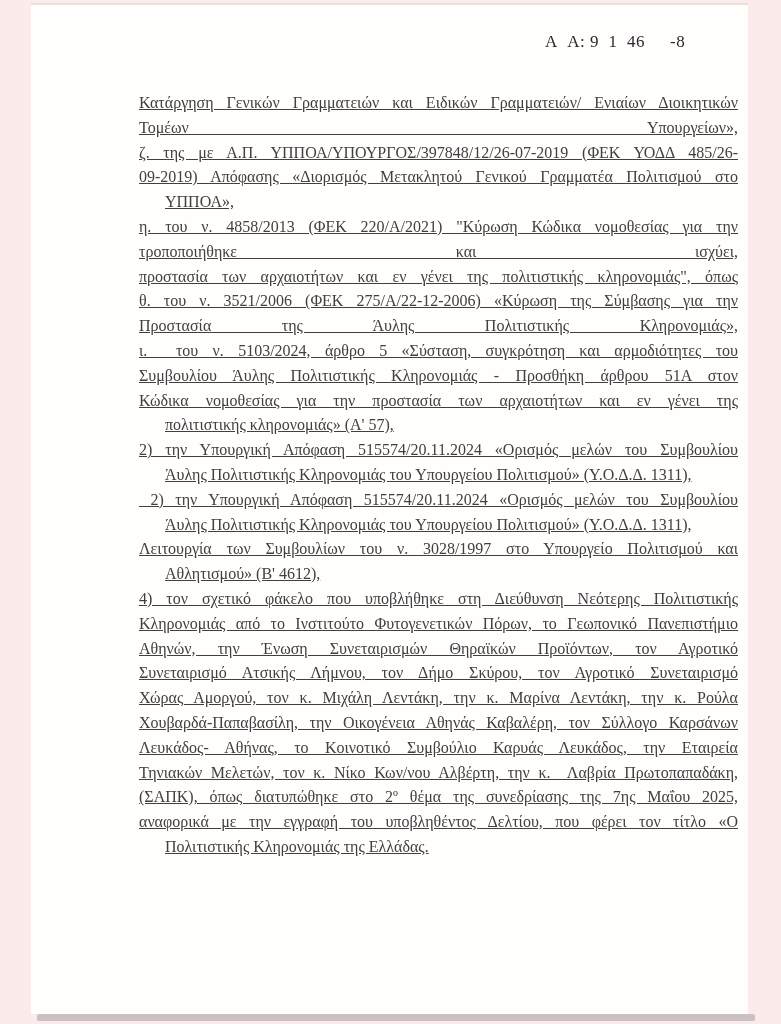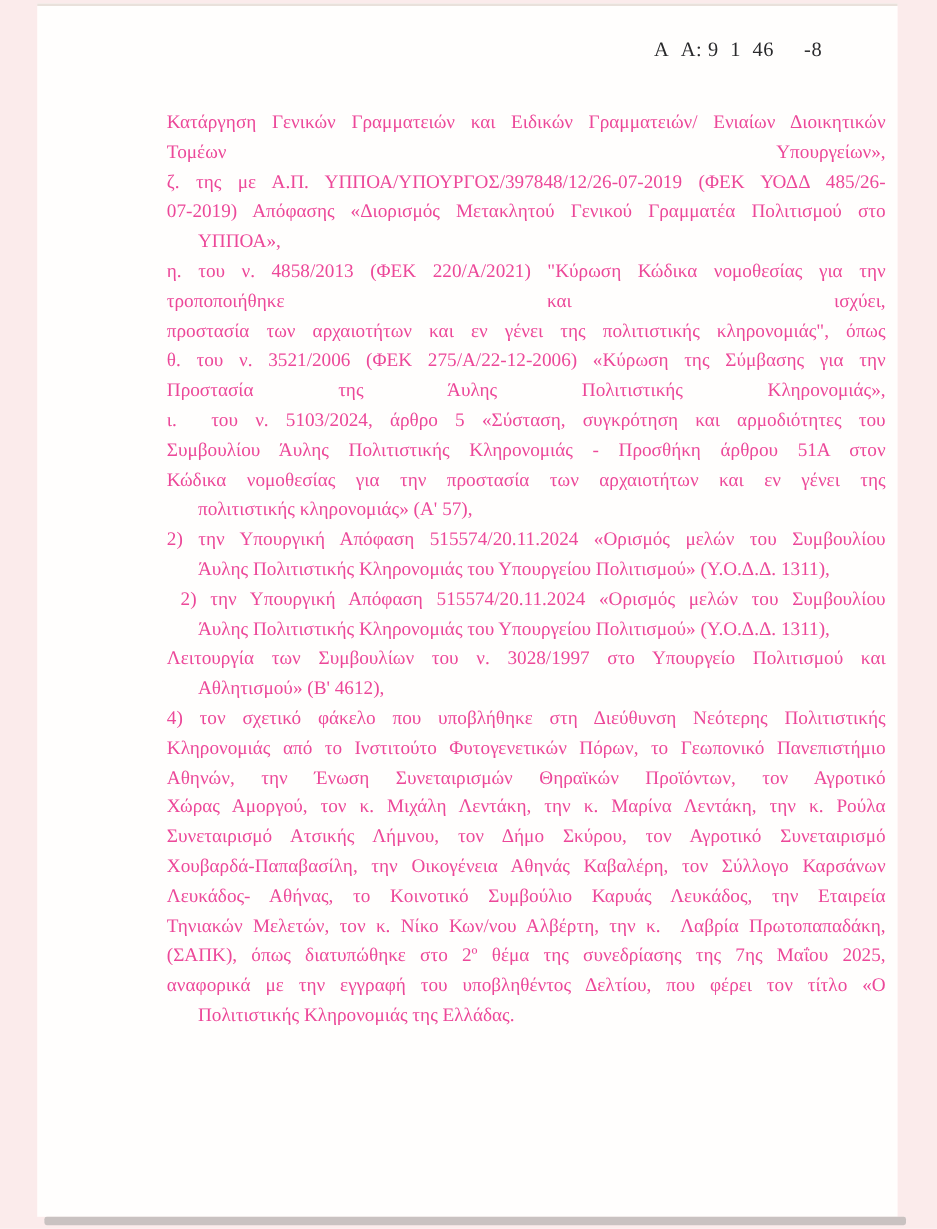--- a/index.html
+++ b/index.html
@@ -54,21 +54,22 @@
     left: 639px;
     top: 0;
   }
   .doc-body {
     position: absolute;
     left: 108px;
     top: 86px;
     width: 599px;
     font-size: 16px;
     line-height: 24.8px;
-    color: #ec4899;
+    color: #404040;
+    text-decoration: underline;
   }
   .line {
     text-align: justify;
     text-align-last: justify;
   }
   .line.left {
     text-align: left;
     text-align-last: left;
     margin-left: 26px;
   }
@@ -78,42 +79,42 @@
 
 <div class="page">
   <div class="ada-header">
     <span class="ada-code">Α&nbsp;&nbsp;Α:&nbsp;9&nbsp;&nbsp;1&nbsp;&nbsp;46</span>
     <span class="ada-suffix">-8</span>
   </div>
   <div class="doc-body" id="doc-body">
       <div class="line">Κατάργηση Γενικών Γραμματειών και Ειδικών Γραμματειών/ Ενιαίων Διοικητικών</div>
       <div class="line">Τομέων Υπουργείων»,</div>
       <div class="line">ζ. της με Α.Π. ΥΠΠΟΑ/ΥΠΟΥΡΓΟΣ/397848/12/26-07-2019 (ΦΕΚ ΥΟΔΔ 485/26-</div>
-      <div class="line">07-2019) Απόφασης «Διορισμός Μετακλητού Γενικού Γραμματέα Πολιτισμού στο</div>
+      <div class="line">09-2019) Απόφασης «Διορισμός Μετακλητού Γενικού Γραμματέα Πολιτισμού στο</div>
       <div class="line left">ΥΠΠΟΑ»,</div>
       <div class="line">η. του ν. 4858/2013 (ΦΕΚ 220/Α/2021) "Κύρωση Κώδικα νομοθεσίας για την</div>
       <div class="line">τροποποιήθηκε και ισχύει,</div>
       <div class="line">προστασία των αρχαιοτήτων και εν γένει της πολιτιστικής κληρονομιάς", όπως</div>
       <div class="line">θ. του ν. 3521/2006 (ΦΕΚ 275/Α/22-12-2006) «Κύρωση της Σύμβασης για την</div>
       <div class="line">Προστασία της Άυλης Πολιτιστικής Κληρονομιάς»,</div>
       <div class="line">ι.&nbsp; του ν. 5103/2024, άρθρο 5 «Σύσταση, συγκρότηση και αρμοδιότητες του</div>
       <div class="line">Συμβουλίου Άυλης Πολιτιστικής Κληρονομιάς - Προσθήκη άρθρου 51Α στον</div>
       <div class="line">Κώδικα νομοθεσίας για την προστασία των αρχαιοτήτων και εν γένει της</div>
       <div class="line left">πολιτιστικής κληρονομιάς» (Α' 57),</div>
       <div class="line">2) την Υπουργική Απόφαση 515574/20.11.2024 «Ορισμός μελών του Συμβουλίου</div>
       <div class="line left">Άυλης Πολιτιστικής Κληρονομιάς του Υπουργείου Πολιτισμού» (Υ.Ο.Δ.Δ. 1311),</div>
       <div class="line">&nbsp;2) την Υπουργική Απόφαση 515574/20.11.2024 «Ορισμός μελών του Συμβουλίου</div>
       <div class="line left">Άυλης Πολιτιστικής Κληρονομιάς του Υπουργείου Πολιτισμού» (Υ.Ο.Δ.Δ. 1311),</div>
       <div class="line">Λειτουργία των Συμβουλίων του ν. 3028/1997 στο Υπουργείο Πολιτισμού και</div>
       <div class="line left">Αθλητισμού» (Β' 4612),</div>
       <div class="line">4) τον σχετικό φάκελο που υποβλήθηκε στη Διεύθυνση Νεότερης Πολιτιστικής</div>
       <div class="line">Κληρονομιάς από το Ινστιτούτο Φυτογενετικών Πόρων, το Γεωπονικό Πανεπιστήμιο</div>
       <div class="line">Αθηνών, την Ένωση Συνεταιρισμών Θηραϊκών Προϊόντων, τον Αγροτικό</div>
+      <div class="line">Συνεταιρισμό Ατσικής Λήμνου, τον Δήμο Σκύρου, τον Αγροτικό Συνεταιρισμό</div>
       <div class="line">Χώρας Αμοργού, τον κ. Μιχάλη Λεντάκη, την κ. Μαρίνα Λεντάκη, την κ. Ρούλα</div>
-      <div class="line">Συνεταιρισμό Ατσικής Λήμνου, τον Δήμο Σκύρου, τον Αγροτικό Συνεταιρισμό</div>
       <div class="line">Χουβαρδά-Παπαβασίλη, την Οικογένεια Αθηνάς Καβαλέρη, τον Σύλλογο Καρσάνων</div>
       <div class="line">Λευκάδος- Αθήνας, το Κοινοτικό Συμβούλιο Καρυάς Λευκάδος, την Εταιρεία</div>
       <div class="line">Τηνιακών Μελετών, τον κ. Νίκο Κων/νου Αλβέρτη, την κ.&nbsp; Λαβρία Πρωτοπαπαδάκη,</div>
       <div class="line">(ΣΑΠΚ), όπως διατυπώθηκε στο 2º θέμα της συνεδρίασης της 7ης Μαΐου 2025,</div>
       <div class="line">αναφορικά με την εγγραφή του υποβληθέντος Δελτίου, που φέρει τον τίτλο «Ο</div>
       <div class="line left">Πολιτιστικής Κληρονομιάς της Ελλάδας.</div>
     </div>
 </div>
 <div class="page-shadow"></div>
 

